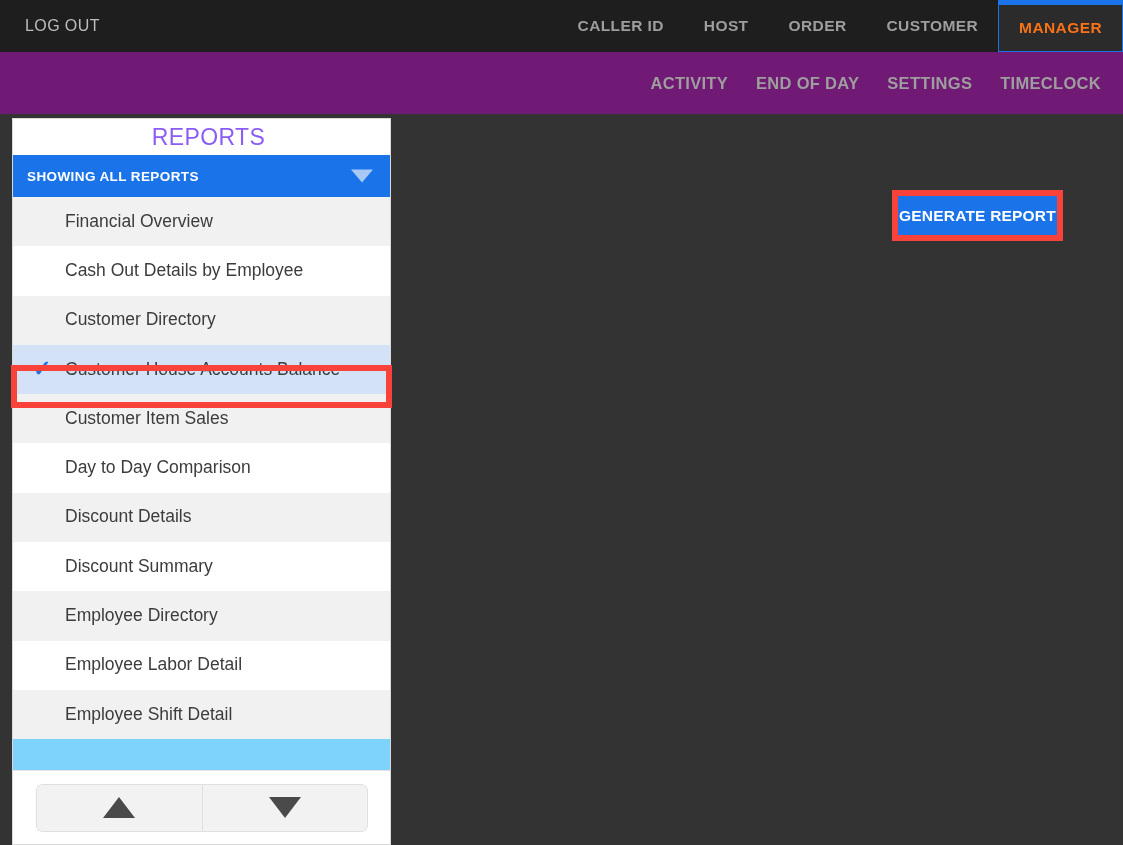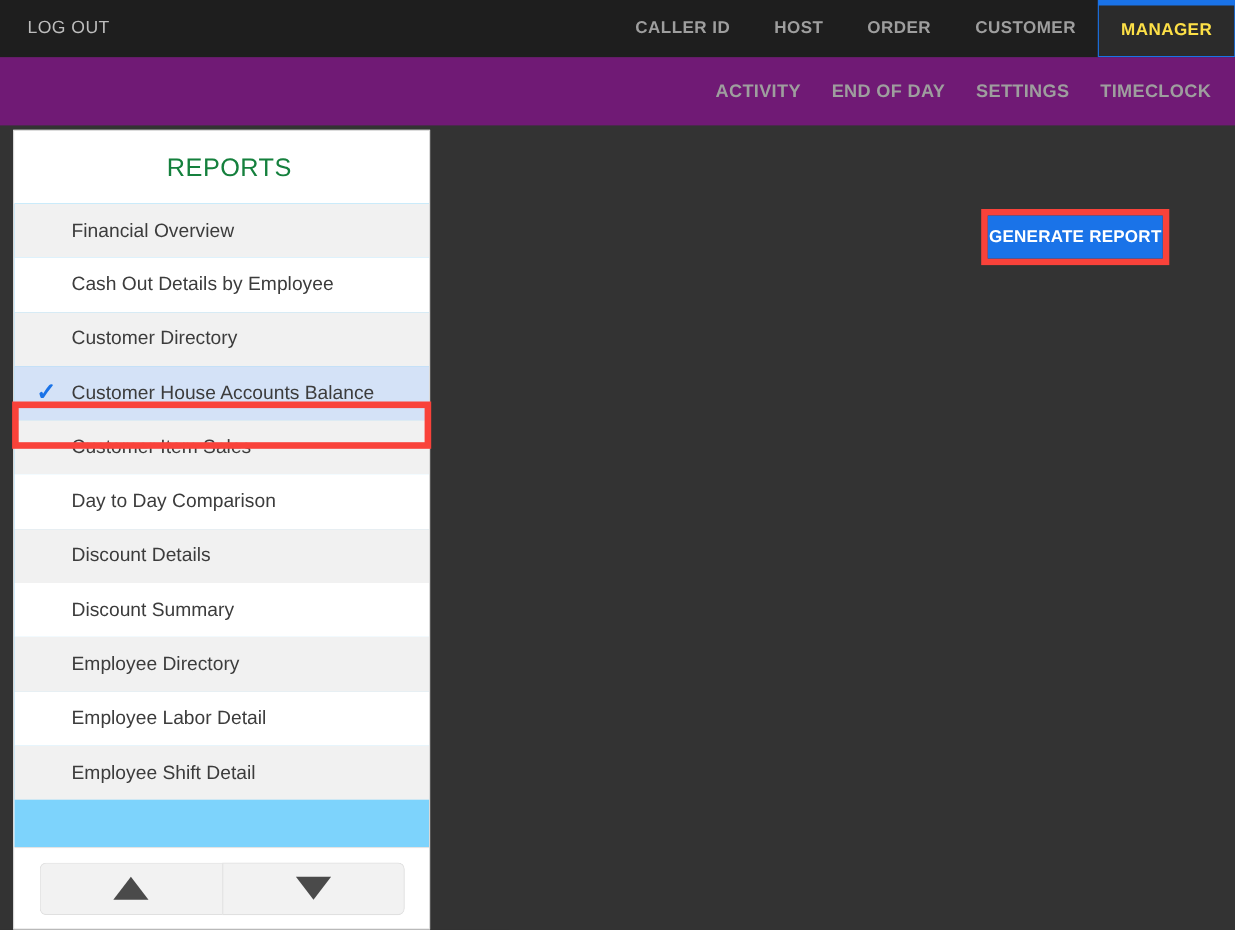--- a/index.html
+++ b/index.html
@@ -46,21 +46,21 @@
     justify-content: center;
     padding: 0 20px;
     color: #9e9e9e;
     font-size: 15.5px;
     font-weight: bold;
     letter-spacing: 0.4px;
     white-space: nowrap;
     height: 52px;
   }
   .topnav .tab.active {
-    color: #fde047;
+    color: #f97316;
     background: #2b2b2b;
     border: 1px solid #1a73e8;
     border-top: 5px solid #1a73e8;
     text-align: center;
   }
 
   
   .subbar {
     position: absolute;
     top: 52px; left: 0;
@@ -102,25 +102,25 @@
     top: 118px;
     width: 379px;
     height: 727px;
     background: #ffffff;
     border: 1px solid #d9d9d9;
     display: flex;
     flex-direction: column;
     overflow: hidden;
   }
   .panel-title {
-    height: 66px;
-    display: flex;
-    align-items: center;
-    justify-content: center;
-    color: #15803d;
+    height: 36px;
+    display: flex;
+    align-items: center;
+    justify-content: center;
+    color: #8b5cf6;
     font-size: 23px;
     letter-spacing: 0.4px;
     background: #ffffff;
     flex: 0 0 auto;
     padding-left: 14px;
   }
   .filter-bar {
     flex: 0 0 auto;
     height: 42px;
     background: #1a73e8;
@@ -273,20 +273,24 @@
       <div class="tab">ACTIVITY</div>
       <div class="tab">END OF DAY</div>
       <div class="tab">SETTINGS</div>
       <div class="tab">TIMECLOCK</div>
     </div>
 </div>
 
 <div class="panel">
   <div class="panel-title">REPORTS</div>
 
+  <div class="filter-bar">
+    <span class="label">SHOWING ALL REPORTS</span>
+    <span class="chev"></span>
+  </div>
 
   <div class="list" id="reports-list">
       <div class="row odd">
         <span>Financial Overview</span>
       </div>
       <div class="row even">
         <span>Cash Out Details by Employee</span>
       </div>
       <div class="row odd">
         <span>Customer Directory</span>

